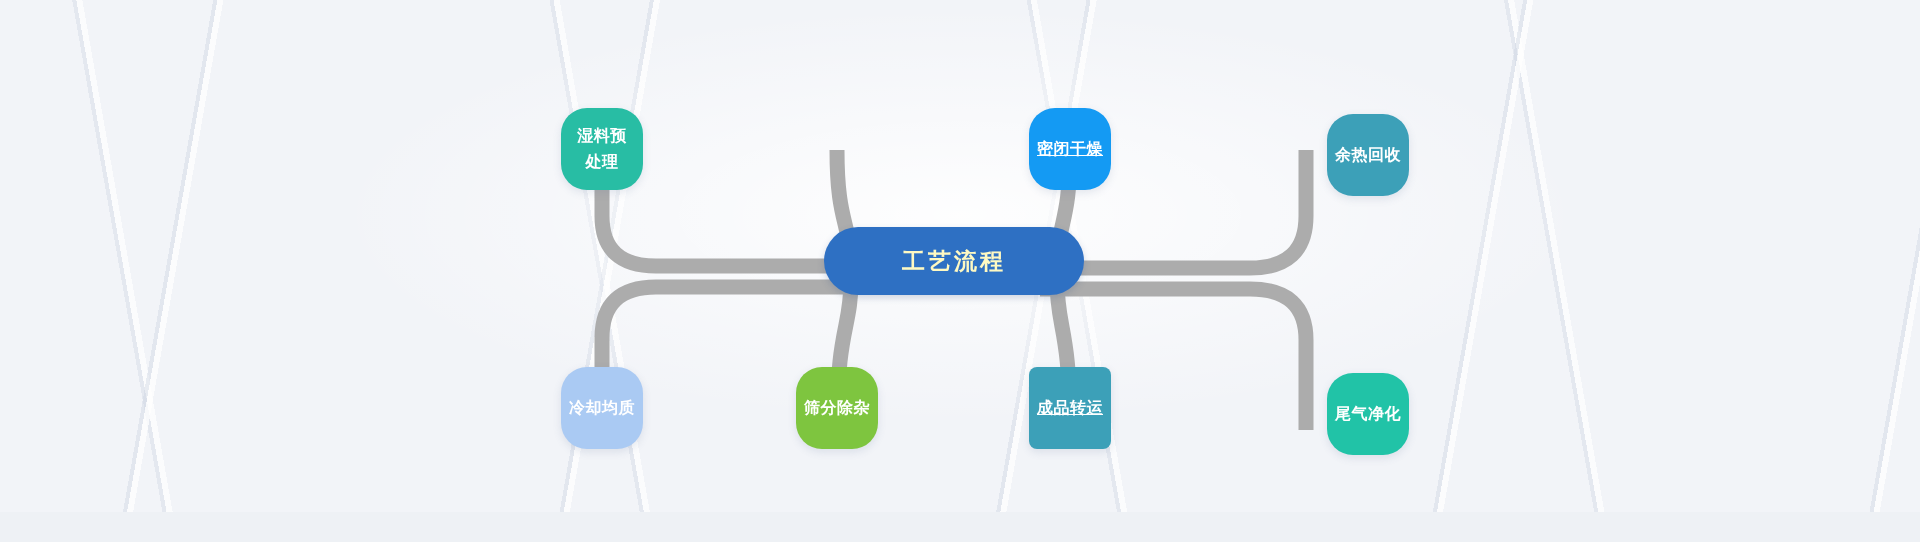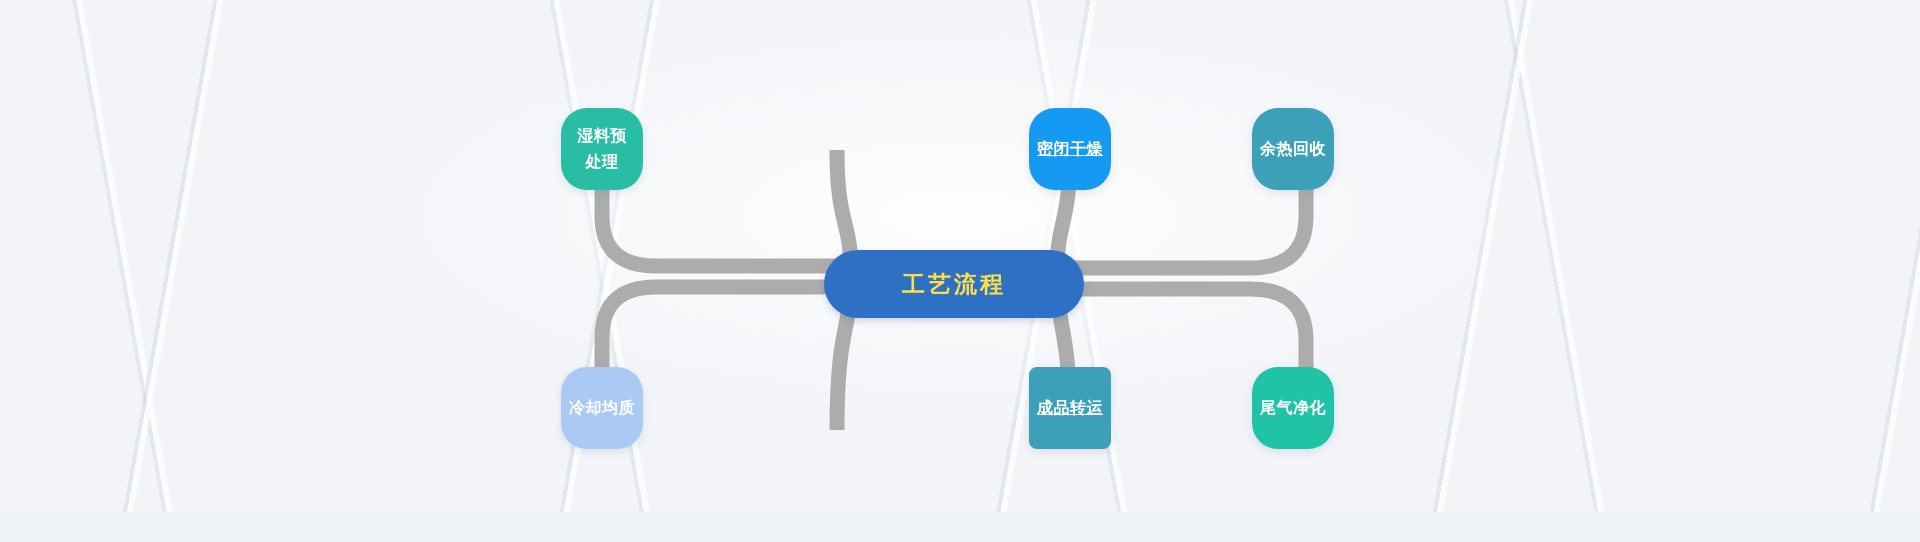--- a/index.html
+++ b/index.html
@@ -53,32 +53,32 @@
     letter-spacing: 0.5px;
     white-space: pre-line;
     z-index: 2;
     box-shadow: 0 3px 8px rgba(80, 100, 140, 0.14);
   }
   .node-top { top: 108px; }
   .node-bottom { top: 367px; }
   .col-1 { left: 561px; }
   .col-2 { left: 796px; }
   .col-3 { left: 1029px; text-decoration: underline; }
-  .col-4 { left: 1252px; }
+  .col-4 { left: 1327px; margin-top: 6px; }
   .center-node {
     position: absolute;
     left: 824px;
-    top: 250px;
+    top: 227px;
     width: 260px;
     height: 68px;
     border-radius: 34px;
     display: flex;
     align-items: center;
     justify-content: center;
-    color: #fde047;
+    color: #fef9c3;
     font-size: 23px;
     font-weight: 600;
     letter-spacing: 3px;
     z-index: 3;
     box-shadow: 0 3px 7px rgba(60, 85, 130, 0.22);
   }
 </style>
 </head>
 <body>
 
@@ -102,18 +102,19 @@
 
 
   <div class="branch-node node-top col-3" style="background: rgb(20, 154, 243);">密闭干燥</div>
 
   <div class="branch-node node-top col-4" style="background: rgb(60, 160, 184);">余热回收</div>
 
   <div class="center-node" style="background: rgb(46, 112, 195);">工艺流程</div>
 
   <div class="branch-node node-bottom col-1" style="background: rgb(170, 202, 243); text-align: center;">冷却均质</div>
 
+  <div class="branch-node node-bottom col-2" style="background: rgb(126, 197, 63);">筛分除杂</div>
 
   <div class="branch-node node-bottom col-3" style="background: rgb(60, 160, 184); border-radius: 8px;">成品转运</div>
 
   <div class="branch-node node-bottom col-4" style="background: rgb(33, 195, 167);">尾气净化</div>
 
 </div>
 
 </body></html>

